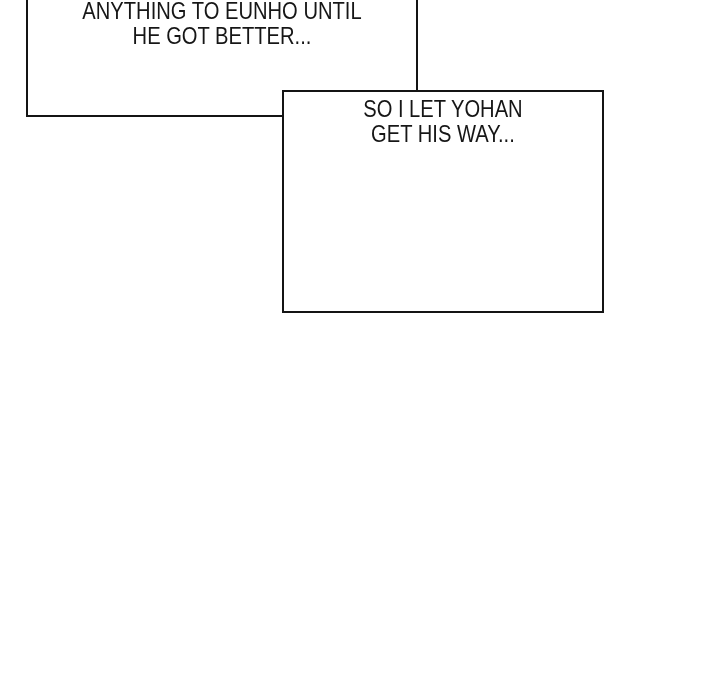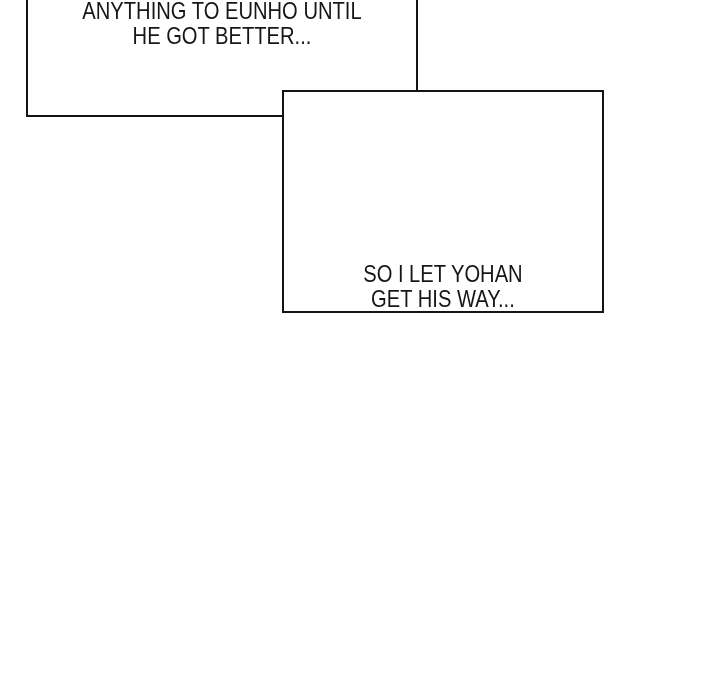--- a/index.html
+++ b/index.html
@@ -35,21 +35,21 @@
     z-index: 1;
   }
   
   .speech-box--right {
     left: 282px;
     top: 90px;
     width: 322px;
     height: 223px;
     z-index: 2;
     display: flex;
-    align-items: flex-end;
+    align-items: flex-start;
     justify-content: center;
     padding-top: 4px;
   }
   .speech-text {
     color: #161616;
     font-size: 24px;
     line-height: 25px;
     font-weight: 400;
     text-align: center;
     letter-spacing: 0px;

